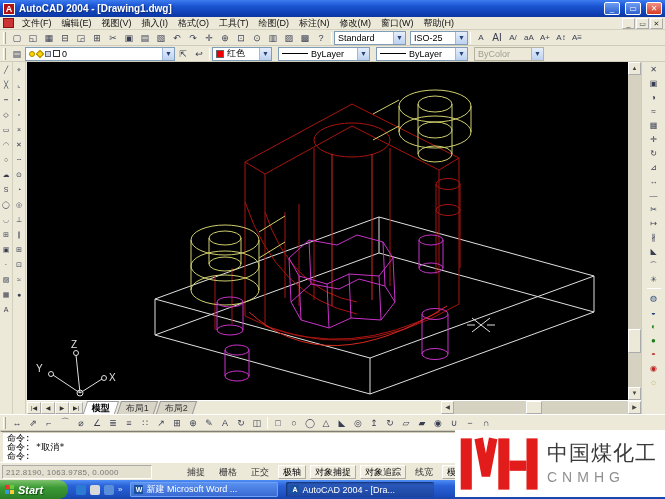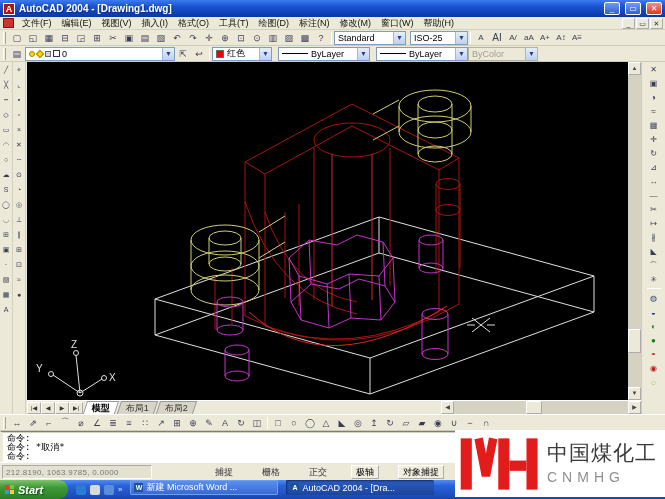--- a/index.html
+++ b/index.html
@@ -92,28 +92,28 @@
   .cmdwin { position:absolute; left:0; top:431px; width:665px; height:31px; background:#fff;
     border-top:2px groove #d4d0be; font-family:"DejaVu Sans Mono",monospace; font-size:9px; color:#000;
     padding:1px 0 0 4px; border-left:3px solid #ece9d8; }
   .cmdline { height:9px; line-height:9px; white-space:pre; }
 
   
   .statusbar { position:absolute; left:0; top:462px; width:665px; height:18px; background:#ece9d8;
     border-top:1px solid #fff; display:flex; align-items:center; padding:0 2px; }
   .coords { width:150px; height:14px; border:1px inset #fff; background:#e4e1d1; color:#777;
     font-size:8px; line-height:13px; padding-left:3px; letter-spacing:.3px; }
-  .togs { display:flex; margin-left:58px; gap:19px; }
+  .togs { display:flex; margin-left:30px; gap:4px; }
   .tog { height:14px; padding:0 4px; font-size:9px; line-height:13px; color:#333; border:1px solid transparent; }
   .tog.on { border:1px outset #fff; background:#f1eee0; color:#000; }
 
   
   .taskbar { position:absolute; left:0; top:480px; width:665px; height:19px;
     background:linear-gradient(180deg,#4f8df5 0%,#2a63d8 30%,#1d4fc0 80%,#1745ab 100%);
-    display:flex; }
+    display:flex; align-items:center; }
   .startbtn { width:68px; height:19px; border-radius:0 9px 9px 0;
     background:linear-gradient(180deg,#7ec26d 0%,#3b9a34 40%,#2c7f28 100%);
     color:#fff; font-weight:bold; font-style:italic; font-size:11px; display:flex; align-items:center;
     gap:3px; padding-left:5px; text-shadow:1px 1px 1px #14510f; }
   .flag { width:10px; height:10px; display:grid; grid-template-columns:4px 4px; grid-gap:1px; }
   .flag i { width:4px; height:4px; } .flag i:nth-child(1){background:#e33;} .flag i:nth-child(2){background:#6c3;}
   .flag i:nth-child(3){background:#39d;} .flag i:nth-child(4){background:#fc3;}
   .ql { display:flex; align-items:center; gap:4px; margin-left:8px; color:#fff; }
   .ql-ico { width:10px; height:10px; border-radius:2px; }
   .chev { font-size:8px; color:#dce6ff; }
@@ -294,21 +294,21 @@
     <div class="combo" style="width:92px;margin-left:6px">
       <i class="bylayer-line"></i>
       <span>ByLayer</span>
       <span class="arrow">▼</span>
     </div>
     <div class="combo" style="width:92px;margin-left:6px">
       <i class="bylayer-line"></i>
       <span>ByLayer</span>
       <span class="arrow">▼</span>
     </div>
-    <div class="combo disabled" style="width:70px;margin-left:0">
+    <div class="combo disabled" style="width:70px;margin-left:6px">
       <span>ByColor</span>
       <span class="arrow">▼</span>
     </div>
   </div>
 
   <div class="left-tools">
     <div class="tcol">
       <span class="mini-btn">
           <span>╱</span>
         </span>

